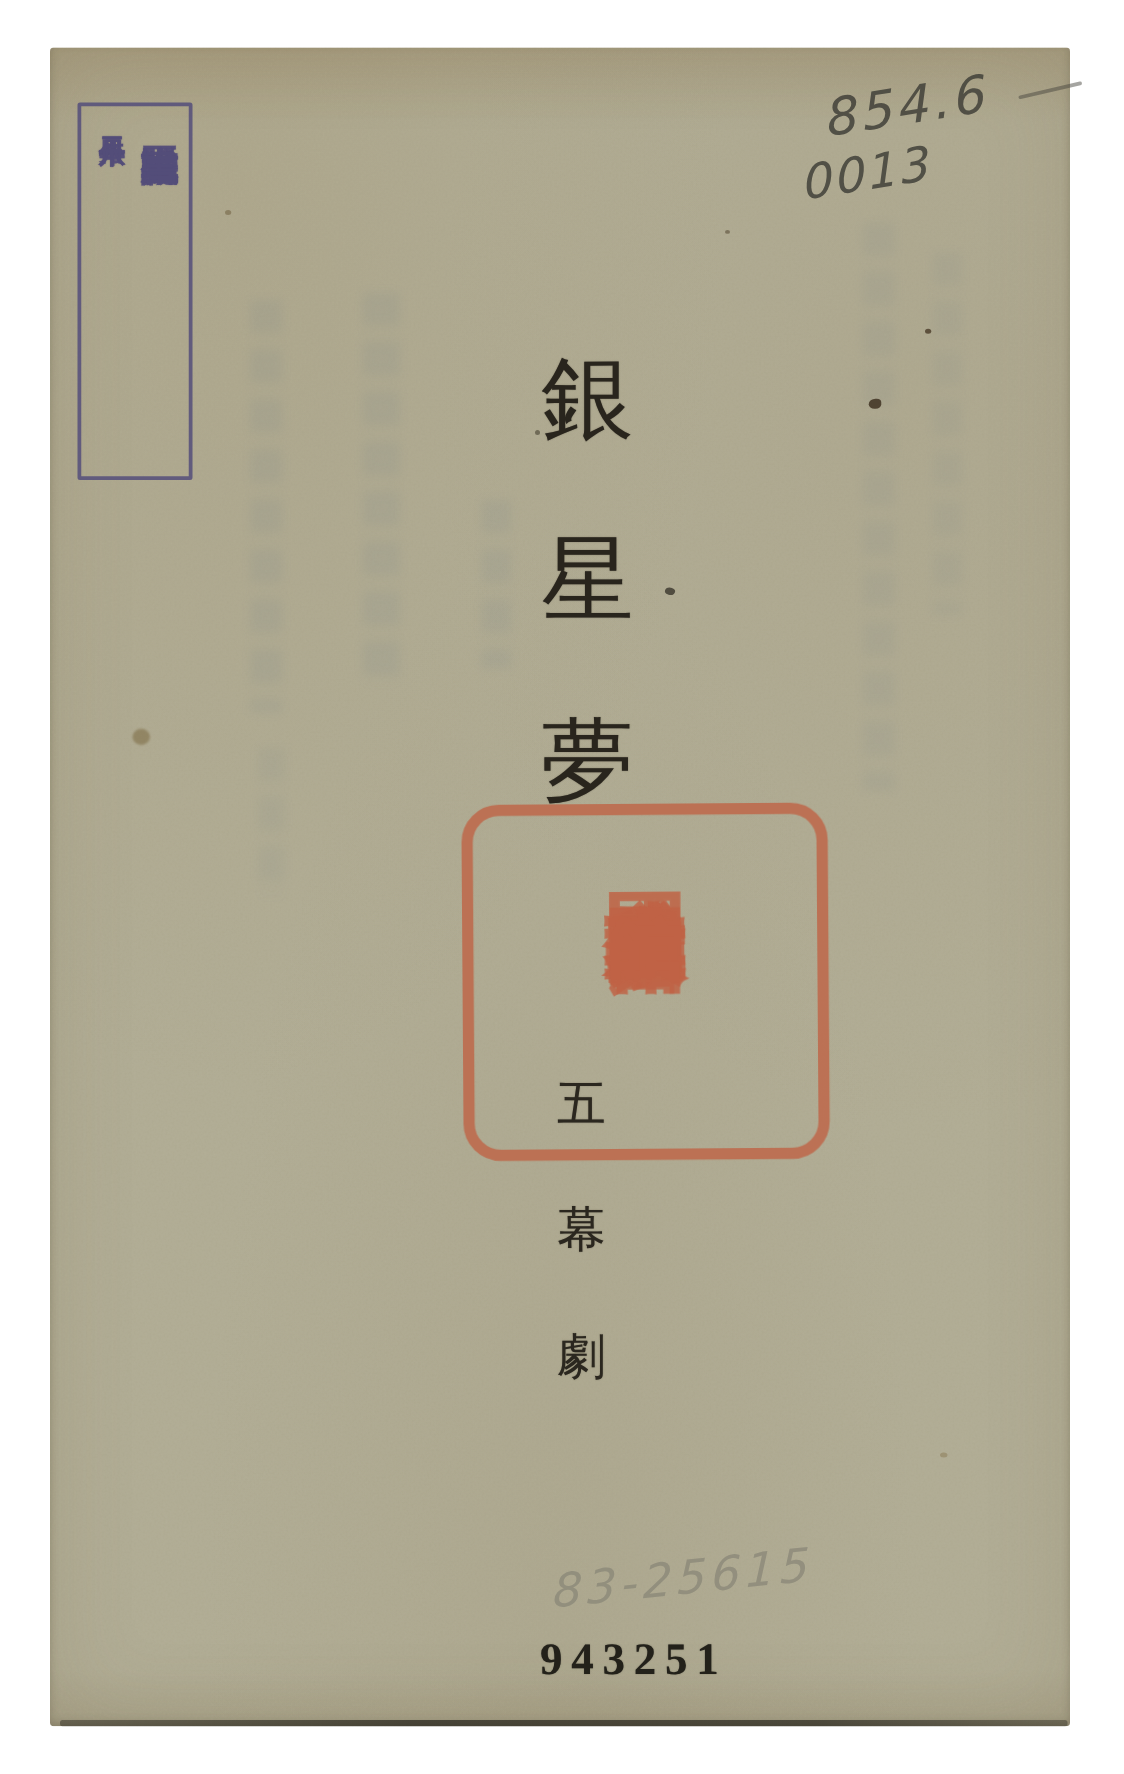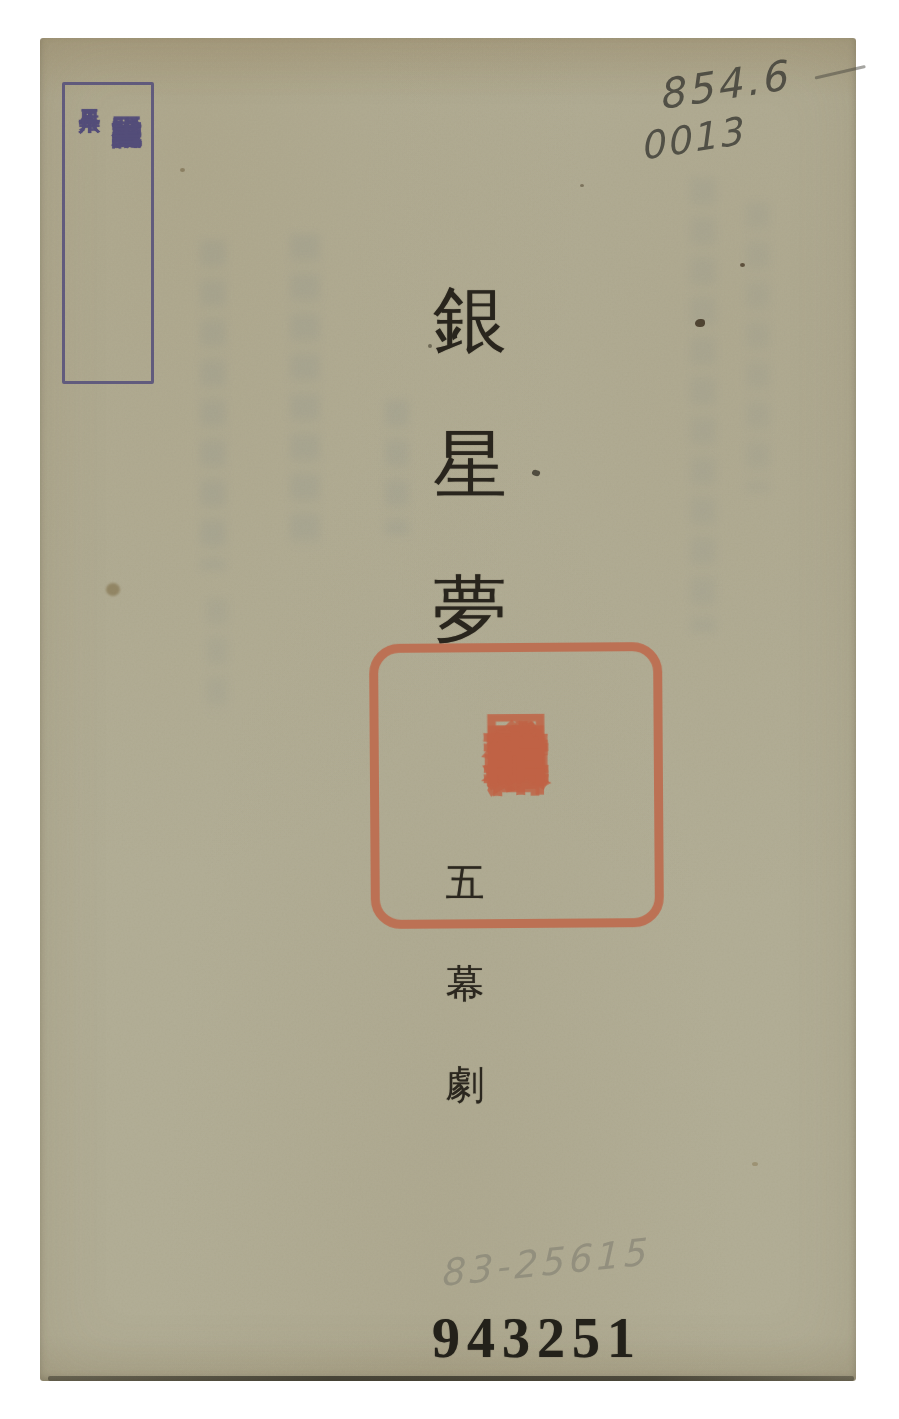--- a/index.html
+++ b/index.html
@@ -54,21 +54,21 @@
   
   .subtitle{position:absolute;left:398px;top:818px;width:54px;display:flex;flex-direction:column;
         align-items:center;gap:47px;font-size:39px;color:#2b271f;z-index:3;
         text-shadow:0 0 1px rgba(40,35,25,.5);}
 
   
   .accession-hand{position:absolute;left:402px;top:1203px;transform:rotate(-6deg) skewX(-8deg);
         font-family:"DejaVu Sans",sans-serif;font-style:italic;font-size:37px;
         letter-spacing:4px;color:#908d7c;opacity:.9;}
   .accession-stamp{position:absolute;left:392px;top:1268px;font-family:"Liberation Serif","DejaVu Serif",serif;
-        font-weight:700;font-size:56px;letter-spacing:7px;color:#23211a;
+        font-weight:700;font-size:36px;letter-spacing:7px;color:#23211a;
         text-shadow:0 0 1px rgba(30,28,22,.5);}
 
   
   .ghost{position:absolute;filter:blur(4px);opacity:.20;
         background:repeating-linear-gradient(180deg, rgba(108,124,136,.55) 0 26px, rgba(108,124,136,.08) 26px 40px);}
   .g1{left:160px;top:202px;width:26px;height:330px;}
   .g2{left:250px;top:196px;width:30px;height:315px;}
   .g3{left:345px;top:362px;width:24px;height:135px;}
   .g4{left:650px;top:140px;width:26px;height:455px;opacity:.16;}
   .g5{left:706px;top:164px;width:24px;height:290px;opacity:.14;}

